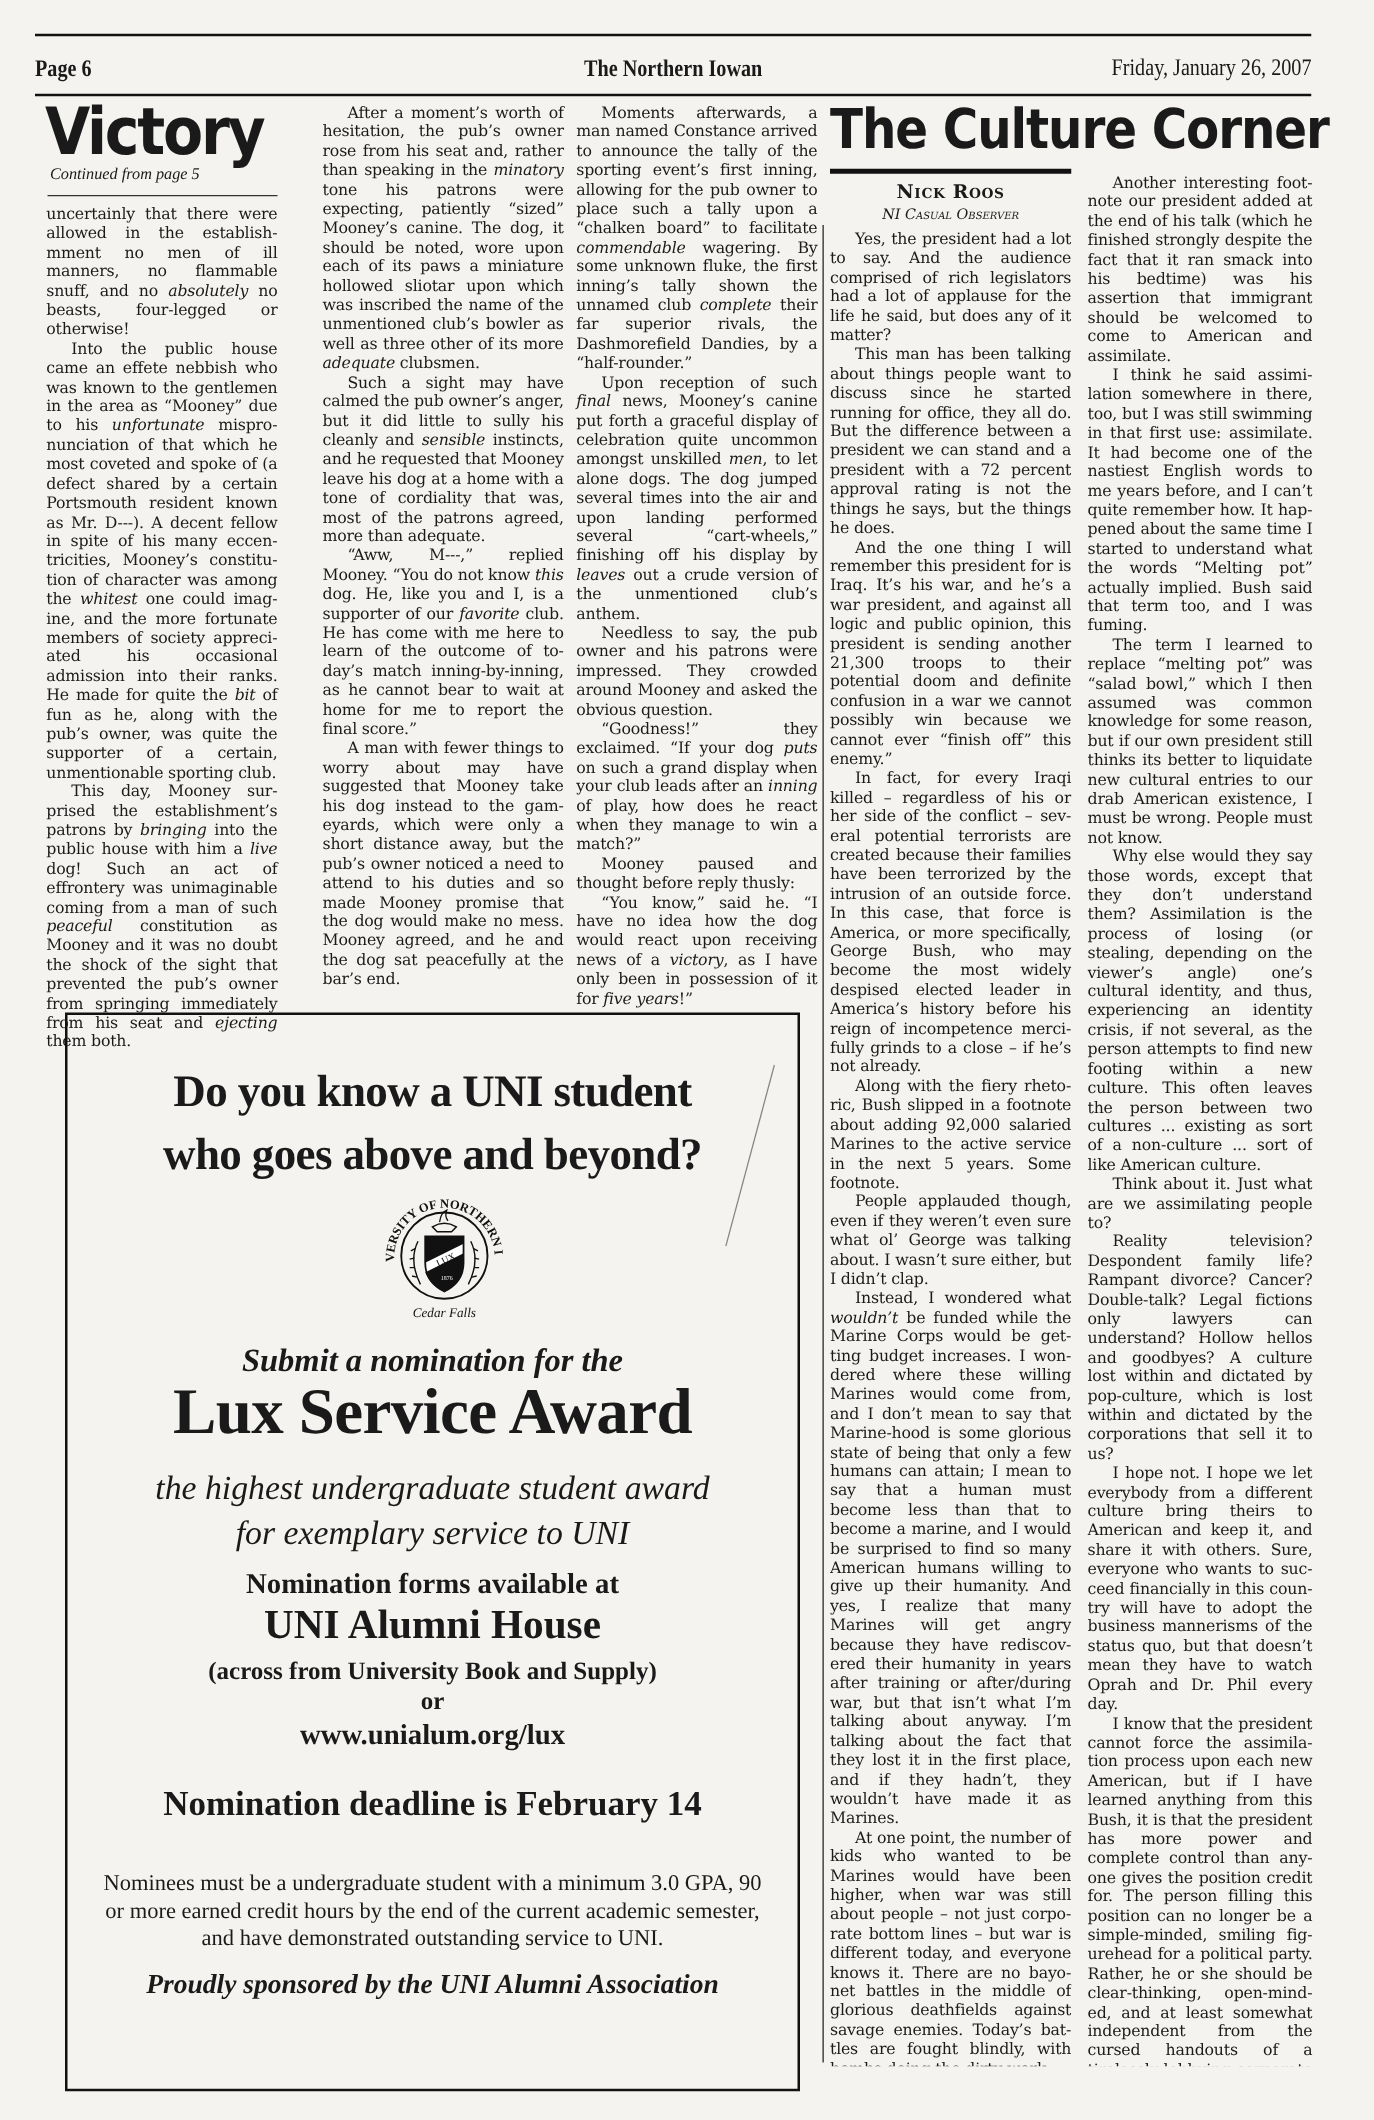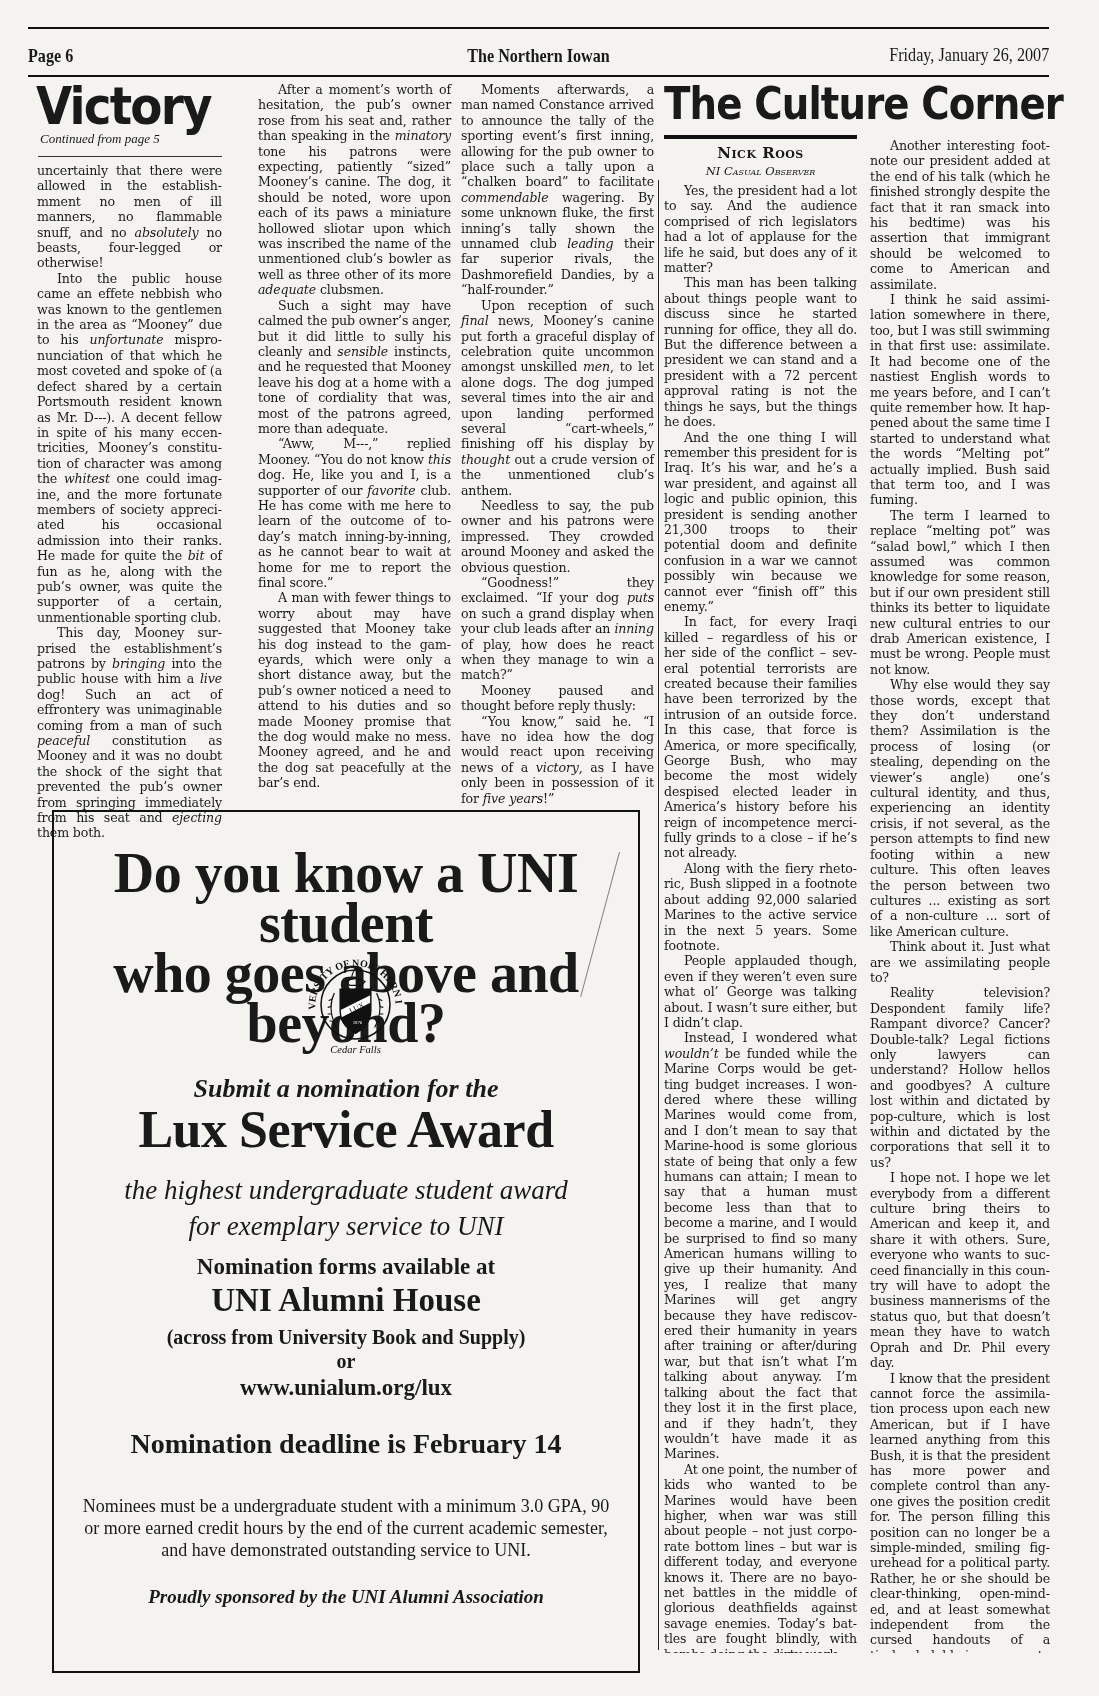--- a/index.html
+++ b/index.html
@@ -60,33 +60,33 @@
 
   .vrule { position: absolute; width: 1px; background: #222; }
 
   .ad {
     position: absolute; left: 52px; top: 810px; width: 588px; height: 863px;
     border: 2px solid #111;
     font-family: "Liberation Serif", serif;
     text-align: center;
     box-sizing: border-box;
   }
-  .ad .headline { position: absolute; left: 0; right: 0; top: 36px; font-size: 56px; font-weight: bold; line-height: 50px; letter-spacing: -0.5px; }
+  .ad .headline { position: absolute; left: 0; right: 0; top: 36px; font-size: 36px; font-weight: bold; line-height: 50px; letter-spacing: -0.5px; }
   .ad .seal { position: absolute; left: 244px; top: 135px; width: 115px; height: 115px; }
   .ad .submit { position: absolute; left: 0; right: 0; top: 262px; font-size: 26px; font-style: italic; font-weight: bold; }
   .ad .award { position: absolute; left: 0; right: 0; top: 288px; font-size: 52px; font-weight: bold; letter-spacing: -0.5px; }
   .ad .tag1 { position: absolute; left: 0; right: 0; top: 360px; font-size: 27px; font-style: italic; line-height: 36px; }
   .ad .forms { position: absolute; left: 0; right: 0; top: 442px; font-size: 23px; font-weight: bold; }
   .ad .house { position: absolute; left: 0; right: 0; top: 470px; font-size: 33px; font-weight: bold; }
   .ad .across { position: absolute; left: 0; right: 0; top: 514px; font-size: 20px; font-weight: bold; }
   .ad .or { position: absolute; left: 0; right: 0; top: 538px; font-size: 20px; font-weight: bold; }
   .ad .url { position: absolute; left: 0; right: 0; top: 563px; font-size: 23px; font-weight: bold; }
   .ad .deadline { position: absolute; left: 0; right: 0; top: 616px; font-size: 28px; font-weight: bold; }
   .ad .rules { position: absolute; left: 20px; right: 20px; top: 683px; font-size: 18px; line-height: 22px; }
-  .ad .sponsor { position: absolute; left: 0; right: 0; top: 762px; font-size: 19px; font-weight: bold; font-style: italic; margin-top: 12px; }
+  .ad .sponsor { position: absolute; left: 0; right: 0; top: 762px; font-size: 22px; font-weight: bold; font-style: italic; }
   .ad .scratch { position: absolute; left: 565px; top: 40px; width: 1px; height: 150px; background: #555; transform: rotate(15deg); transform-origin: top; opacity: 0.7; }
 </style>
 </head>
 <body>
 
 <div class="rule" style="left:28px; right:50px; top:27px; height:2px;"></div>
 <div class="masthead">
   <span class="left">Page 6</span>
   <span class="center">The Northern Iowan</span>
   <span class="right">Friday, January 26, 2007</span>
@@ -102,22 +102,22 @@
   <p>Into the public house came an effete nebbish who was known to the gentlemen in the area as “Mooney” due to his <i>unfortunate</i> mispro­nunciation of that which he most coveted and spoke of (a defect shared by a certain Portsmouth resident known as Mr. D---). A decent fellow in spite of his many eccen­tricities, Mooney’s constitu­tion of character was among the <i>whitest</i> one could imag­ine, and the more fortunate members of society appreci­ated his occasional admission into their ranks. He made for quite the <i>bit</i> of fun as he, along with the pub’s owner, was quite the supporter of a certain, unmentionable sporting club.</p>
   <p>This day, Mooney sur­prised the establishment’s patrons by <i>bringing</i> into the public house with him a <i>live</i> dog! Such an act of effrontery was unimaginable coming from a man of such <i>peaceful</i> constitution as Mooney and it was no doubt the shock of the sight that prevented the pub’s owner from springing immediately from his seat and <i>ejecting</i> them both.</p>
 </div>
 <div class="col" id="vcol2" style="left:258px; top:82px; width:193px; height:720px;">
   <p>After a moment’s worth of hesitation, the pub’s owner rose from his seat and, rather than speaking in the <i>mina­tory</i> tone his patrons were expecting, patiently “sized” Mooney’s canine. The dog, it should be noted, wore upon each of its paws a miniature hollowed sliotar upon which was inscribed the name of the unmentioned club’s bowl­er as well as three other of its more <i>adequate</i> clubsmen.</p>
   <p>Such a sight may have calmed the pub owner’s anger, but it did little to sully his cleanly and <i>sensible</i> instincts, and he requested that Mooney leave his dog at a home with a tone of cor­diality that was, most of the patrons agreed, more than adequate.</p>
   <p>“Aww, M---,” replied Mooney. “You do not know <i>this</i> dog. He, like you and I, is a supporter of our <i>favorite</i> club. He has come with me here to learn of the outcome of to-day’s match inning-by-inning, as he cannot bear to wait at home for me to report the final score.”</p>
   <p>A man with fewer things to worry about may have suggested that Mooney take his dog instead to the gam­eyards, which were only a short distance away, but the pub’s owner noticed a need to attend to his duties and so made Mooney promise that the dog would make no mess. Mooney agreed, and he and the dog sat peacefully at the bar’s end.</p>
 </div>
 <div class="col" id="vcol3" style="left:461px; top:82px; width:193px; height:720px;">
-  <p>Moments afterwards, a man named Constance arrived to announce the tally of the sporting event’s first inning, allowing for the pub owner to place such a tally upon a “chalken board” to facilitate <i>commendable</i> wagering. By some unknown fluke, the first inning’s tally shown the unnamed club <i>leading</i> their far superior rivals, the Dashmorefield Dandies, by a “half-rounder.”</p>
-  <p>Upon reception of such <i>final</i> news, Mooney’s canine put forth a graceful display of celebration quite uncom­mon amongst unskilled <i>men</i>, to let alone dogs. The dog jumped several times into the air and upon landing per­formed several “cart-wheels,” finishing off his display by <i>thought</i> out a crude version of the unmentioned club’s anthem.</p>
+  <p>Moments afterwards, a man named Constance arrived to announce the tally of the sporting event’s first inning, allowing for the pub owner to place such a tally upon a “chalken board” to facilitate <i>commendable</i> wagering. By some unknown fluke, the first inning’s tally shown the unnamed club <i>complete</i> their far superior rivals, the Dashmorefield Dandies, by a “half-rounder.”</p>
+  <p>Upon reception of such <i>final</i> news, Mooney’s canine put forth a graceful display of celebration quite uncom­mon amongst unskilled <i>men</i>, to let alone dogs. The dog jumped several times into the air and upon landing per­formed several “cart-wheels,” finishing off his display by <i>leaves</i> out a crude version of the unmentioned club’s anthem.</p>
   <p>Needless to say, the pub owner and his patrons were impressed. They crowded around Mooney and asked the obvious question.</p>
   <p>“Goodness!” they exclaimed. “If your dog <i>puts</i> on such a grand display when your club leads after an <i>inning</i> of play, how does he react when they manage to win a match?”</p>
   <p>Mooney paused and thought before reply thusly:</p>
   <p>“You know,” said he. “I have no idea how the dog would react upon receiving news of a <i>victory</i>, as I have only been in possession of it for <i>five years</i>!”</p>
 </div>
 
 <div class="vrule" style="left:658px; top:180px; height:1470px;"></div>
 
 <div class="culture-title">The Culture Corner</div>
 <div class="culture-rule"></div>

